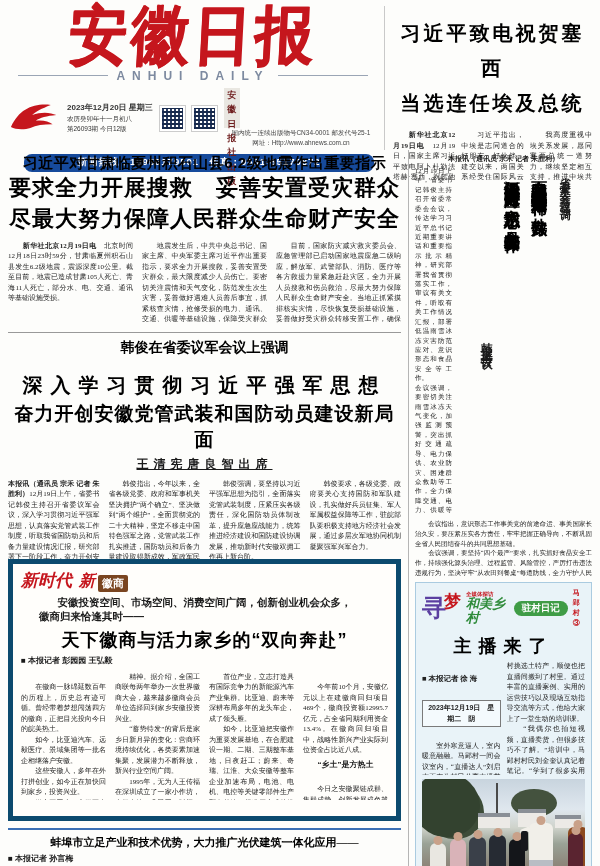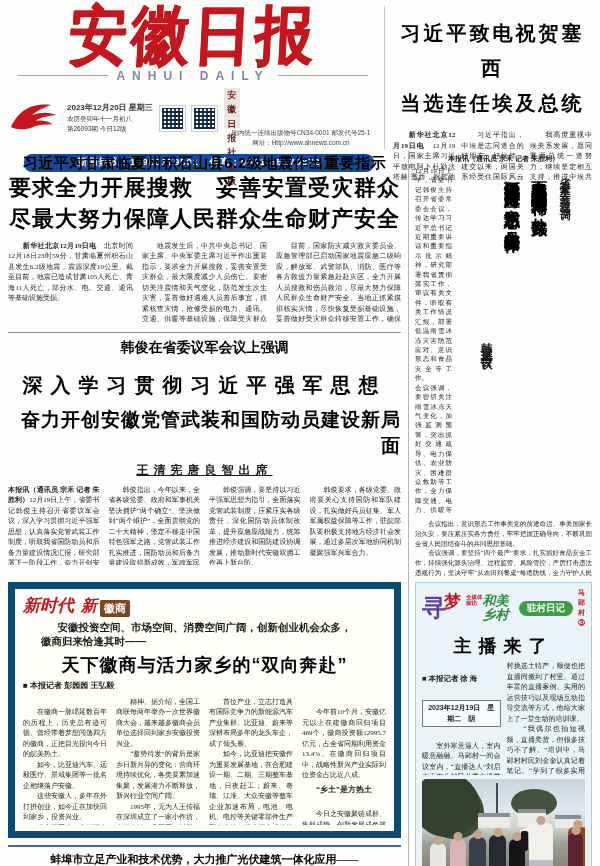--- a/index.html
+++ b/index.html
@@ -58,26 +58,26 @@
   .kicker { text-align:center; font-weight:800; color:#000; }
   .kicker-a { font-size:15px; letter-spacing:0.5px; }
   .headline-a { font-size:22px; font-weight:900; letter-spacing:1px; line-height:1.4;
     text-align:center; color:#000; }
   .body-row { display:flex; gap:9px; margin-top:6px; }
   .body-a { height:84px; }
   .divider { border-top:1px solid #999; margin:7px 0 6px; }
   .kicker-b { font-size:14px; font-family:"Liberation Serif", serif; font-weight:bold; }
   .headline-b1 { font-size:20px; font-weight:900; letter-spacing:8px; text-align:center;
     margin-top:15px; color:#000; }
-  .headline-b2 { font-size:19px; font-weight:900; letter-spacing:1px; text-align:right;
-    margin-top:8px; color:#000; }
+  .headline-b2 { font-size:19px; font-weight:900; letter-spacing:1px; text-align:center;
+    margin-top:2px; color:#000; }
   .attendee { font-size:12px; font-weight:bold; letter-spacing:5px; text-align:center; margin-top:3px;text-decoration:underline; }
   .body-b { height:80px; }
   
-  .hs-box { border:7px solid #0c4a6e; margin-top:17px; padding:5px 8px 6px; background:#fffefb; }
+  .hs-box { border:5px solid #0c4a6e; margin-top:0; padding:5px 8px 16px; background:#fffefb; }
   .hs-logo { display:flex; align-items:flex-end; gap:3px; }
   .hs-logo .t1 { font-family:"Liberation Serif", serif; font-style:italic; font-weight:900;
     color:#c5161d; font-size:17px; }
   .hs-logo .t2 { font-family:"Liberation Serif", serif; font-style:italic; font-weight:900;
     color:#c5161d; font-size:16px; margin-left:4px; }
   .hs-logo .t3 { background:#7a4520; color:#fff; font-weight:bold; font-size:11px;
     padding:1px 4px; border-radius:2px; }
   .hs-kicker1 { text-align:center; font-weight:bold; font-size:10.5px; margin-top:4px; }
   .hs-kicker2 { text-align:left; font-weight:bold; font-size:10.5px; padding-left:18px; }
   .hs-headline { font-size:18px; font-weight:900; letter-spacing:1px; text-align:center;
@@ -105,21 +105,21 @@
   .e-bottom { font-family:"Liberation Serif", serif; font-size:6.5px; line-height:1.5;
     text-align:justify; white-space:pre-line; height:58px; overflow:hidden; margin-top:3px; }
   
   .diary-box { margin-top:5px; background:#e9f3f8; border:1px solid #aacbe0;
     border-bottom:3px solid #2e6da4; padding:5px 6px 4px; height:294px; }
   .diary-header { display:flex; align-items:center; gap:5px; }
   .logo-xun { font-family:"Liberation Serif", serif; font-size:24px; font-weight:900;
     color:#5b3fa0; line-height:1; }
   .logo-meng { font-family:"Liberation Serif", serif; font-size:17px; font-weight:900;
     color:#c5161d; margin-left:-7px; position:relative; top:-7px; }
-  .logo-mid { display:flex; flex-direction:row; line-height:1.1; }
+  .logo-mid { display:flex; flex-direction:column; line-height:1.1; }
   .logo-tag { color:#c5161d; font-size:5.5px; font-weight:bold; }
   .logo-title { color:#2e8b3a; font-weight:900; font-size:13px; font-style:italic; }
   .badge-col { display:flex; flex-direction:row; align-items:center; gap:5px; }
   .diary-badge { background:#3f9c46; color:#fff; font-weight:bold; font-size:9.5px;
     padding:1px 8px; border-radius:8px; white-space:nowrap; }
   .diary-series { color:#c5161d; font-size:7px; font-weight:bold; }
   .diary-headline { text-align:center; font-size:18px; font-weight:900; letter-spacing:7px;
     margin:6px 0 3px; color:#000; }
   .diary-byline { font-size:7.5px; font-weight:bold; margin:1px 0 3px; }
   .dateline { border:1px solid #7a7a7a; font-weight:bold; font-size:7px; padding:2px 2px;

